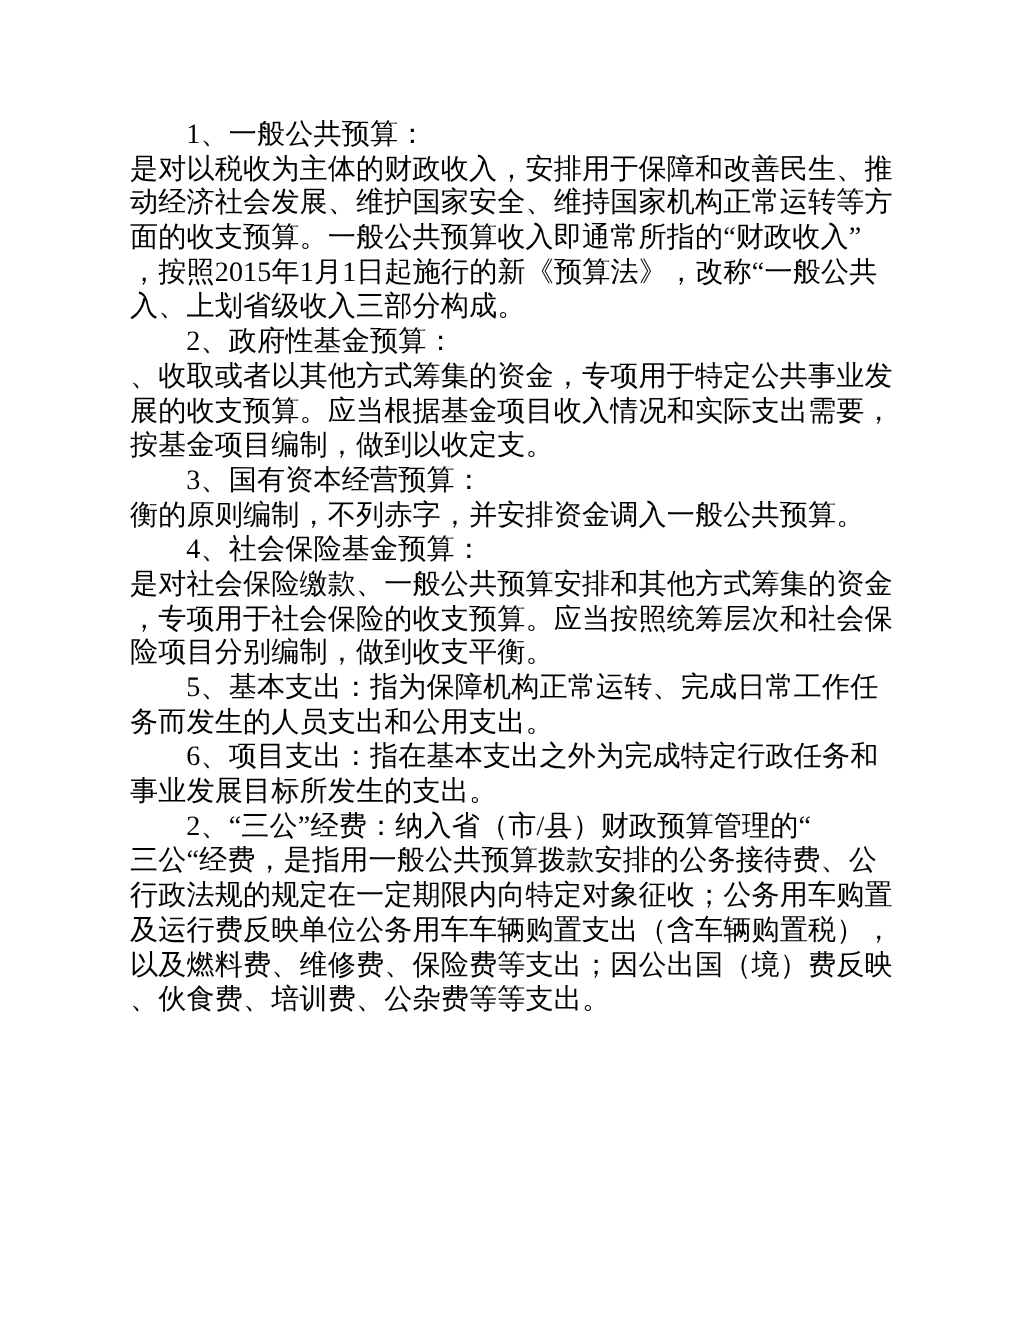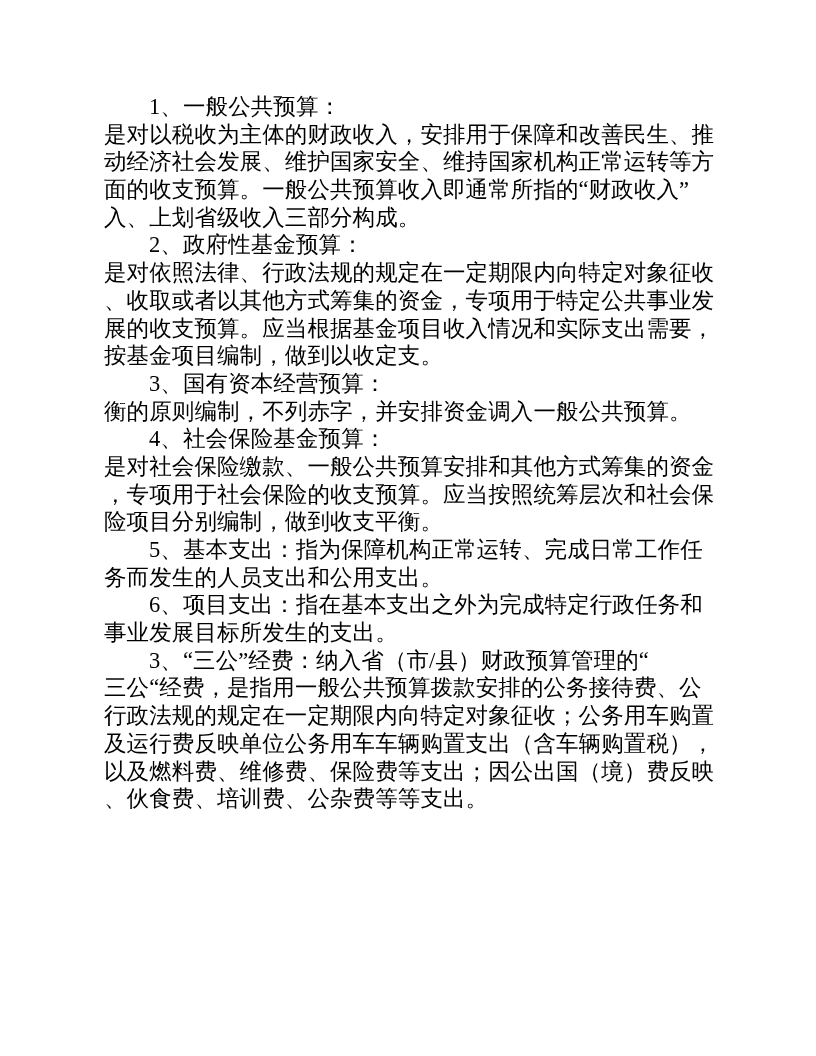--- a/index.html
+++ b/index.html
@@ -39,36 +39,36 @@
 </style>
 </head>
 <body>
 
 <div class="page" style="background: rgb(255, 255, 255); color: rgb(0, 0, 0); padding-left: 32px;">
   <div class="text-block" id="text-block">
       <div class="line indent">1、一般公共预算：</div>
       <div class="line">是对以税收为主体的财政收入，安排用于保障和改善民生、推</div>
       <div class="line">动经济社会发展、维护国家安全、维持国家机构正常运转等方</div>
       <div class="line">面的收支预算。一般公共预算收入即通常所指的“财政收入”</div>
+      <div class="line">，按照2015年1月1日起施行的新《预算法》，改称“一般公共</div>
       <div class="line">入、上划省级收入三部分构成。</div>
       <div class="line indent">2、政府性基金预算：</div>
-      <div class="line">是对依照法律、行政法规的规定在一定期限内向特定对象征收</div>
       <div class="line">、收取或者以其他方式筹集的资金，专项用于特定公共事业发</div>
       <div class="line">展的收支预算。应当根据基金项目收入情况和实际支出需要，</div>
       <div class="line">按基金项目编制，做到以收定支。</div>
       <div class="line indent">3、国有资本经营预算：</div>
       <div class="line">衡的原则编制，不列赤字，并安排资金调入一般公共预算。</div>
       <div class="line indent">4、社会保险基金预算：</div>
       <div class="line">是对社会保险缴款、一般公共预算安排和其他方式筹集的资金</div>
       <div class="line">，专项用于社会保险的收支预算。应当按照统筹层次和社会保</div>
       <div class="line">险项目分别编制，做到收支平衡。</div>
       <div class="line indent">5、基本支出：指为保障机构正常运转、完成日常工作任</div>
       <div class="line">务而发生的人员支出和公用支出。</div>
       <div class="line indent">6、项目支出：指在基本支出之外为完成特定行政任务和</div>
       <div class="line">事业发展目标所发生的支出。</div>
-      <div class="line indent">3、“三公”经费：纳入省（市/县）财政预算管理的“</div>
+      <div class="line indent">2、“三公”经费：纳入省（市/县）财政预算管理的“</div>
       <div class="line">三公“经费，是指用一般公共预算拨款安排的公务接待费、公</div>
       <div class="line">行政法规的规定在一定期限内向特定对象征收；公务用车购置</div>
       <div class="line">及运行费反映单位公务用车车辆购置支出（含车辆购置税），</div>
       <div class="line">以及燃料费、维修费、保险费等支出；因公出国（境）费反映</div>
       <div class="line">、伙食费、培训费、公杂费等等支出。</div>
     </div>
 </div>
 
 </body></html>

